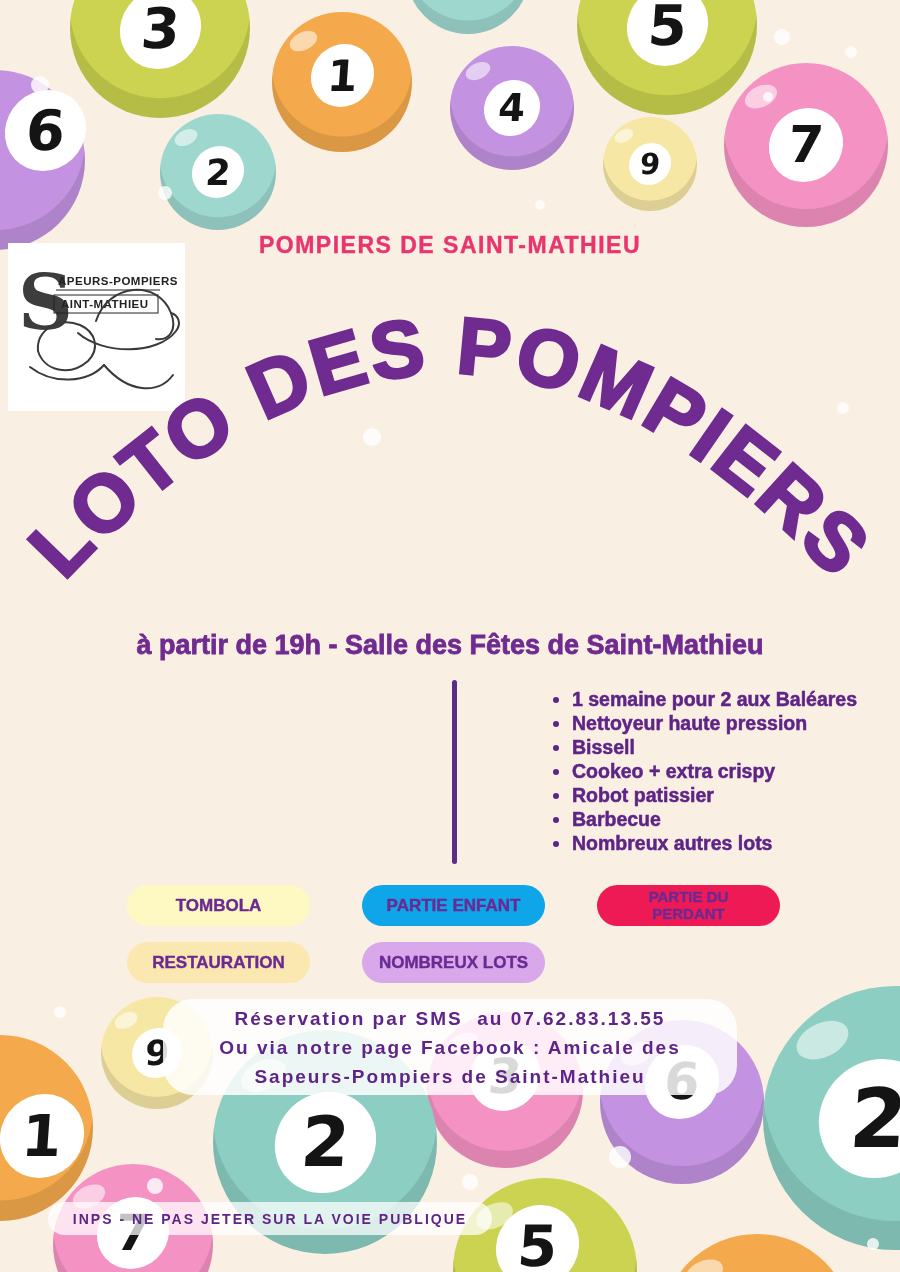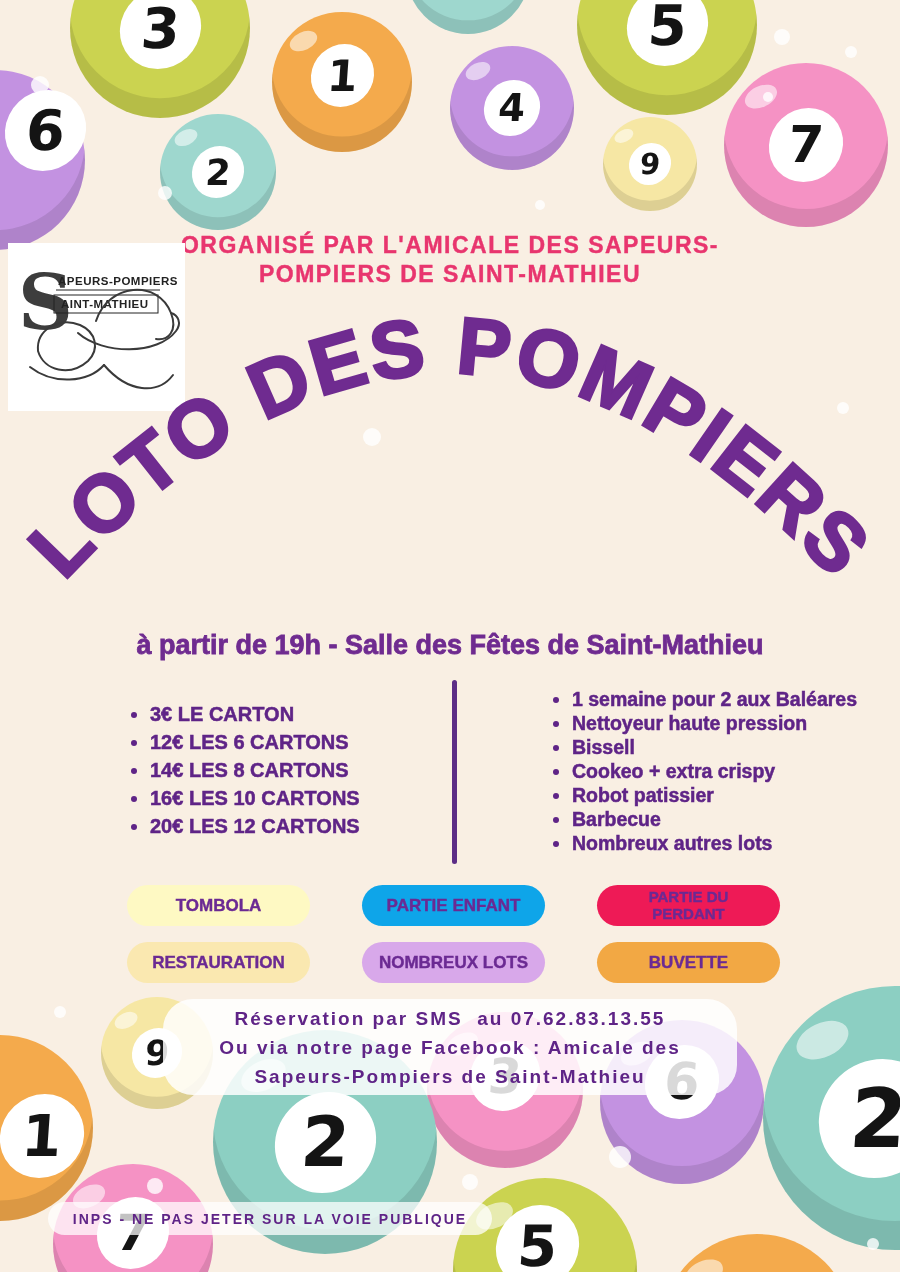--- a/index.html
+++ b/index.html
@@ -173,21 +173,20 @@
       <div class="dot" style="left: 54px; top: 1006px; width: 12px; height: 12px;"></div>
       <div class="dot" style="left: 462px; top: 1174px; width: 16px; height: 16px;"></div>
       <div class="dot" style="left: 609px; top: 1146px; width: 22px; height: 22px;"></div>
       <div class="dot" style="left: 147px; top: 1178px; width: 16px; height: 16px;"></div>
       <div class="dot" style="left: 867px; top: 1238px; width: 12px; height: 12px;"></div>
     </div>
 
   <div class="content">
 
     <div class="organizer">
-      <div>ORGANISÉ PAR L'AMICALE DES SAPEURS-</div>
       <div>POMPIERS DE SAINT-MATHIEU</div>
     </div>
 
     <div class="logo-box">
       <svg width="177" height="168" viewBox="0 0 177 168">
         <text x="10" y="86" font-family="DejaVu Serif, serif" font-weight="bold" font-size="76" fill="#3d3d3d">S</text>
         <text x="50" y="42" font-size="11.5" font-weight="bold" fill="#222" letter-spacing="0.5">APEURS-POMPIERS</text>
         <line x1="48" y1="47" x2="152" y2="47" stroke="#222" stroke-width="1"></line>
         <rect x="46" y="52" width="104" height="18" fill="none" stroke="#222" stroke-width="1"></rect>
         <text x="53" y="65" font-size="11.5" font-weight="bold" fill="#222" letter-spacing="0.5">AINT-MATHIEU</text>
@@ -209,27 +208,20 @@
         <textPath href="#arcPath" xlink:href="#arcPath" startOffset="50%" text-anchor="middle">LOTO DES POMPIERS</textPath>
       </text>
     </svg>
 
 
 
     <div class="location">à partir de 19h - Salle des Fêtes de Saint-Mathieu</div>
 
     <div class="divider"></div>
 
-    <ul class="plist price-list">
-      <li>3€ LE CARTON</li>
-      <li>12€ LES 6 CARTONS</li>
-      <li>14€ LES 8 CARTONS</li>
-      <li>16€ LES 10 CARTONS</li>
-      <li>20€ LES 12 CARTONS</li>
-    </ul>
 
     <ul class="plist prize-list">
       <li>1 semaine pour 2 aux Baléares</li>
       <li>Nettoyeur haute pression</li>
       <li>Bissell</li>
       <li>Cookeo + extra crispy</li>
       <li>Robot patissier</li>
       <li>Barbecue</li>
       <li>Nombreux autres lots</li>
     </ul>
@@ -243,23 +235,20 @@
         </div>
       <div class="badge small-text" style="background: rgb(238, 26, 86);">
           <span>PARTIE DU PERDANT</span>
         </div>
       <div class="badge" style="background: rgb(250, 232, 176);">
           <span>RESTAURATION</span>
         </div>
       <div class="badge" style="background: rgb(216, 168, 234);">
           <span>NOMBREUX LOTS</span>
         </div>
-      <div class="badge" style="background: rgb(242, 168, 68);">
-          <span>BUVETTE</span>
-        </div>
     </div>
 
     <div class="resv-pill">
       <div class="resv-line">Réservation par SMS  au 07.62.83.13.55</div>
       <div class="resv-line">Ou via notre page Facebook : Amicale des</div>
       <div class="resv-line">Sapeurs-Pompiers de Saint-Mathieu</div>
     </div>
 
     <div class="footer-band">
       <span>INPS - NE PAS JETER SUR LA VOIE PUBLIQUE</span>

